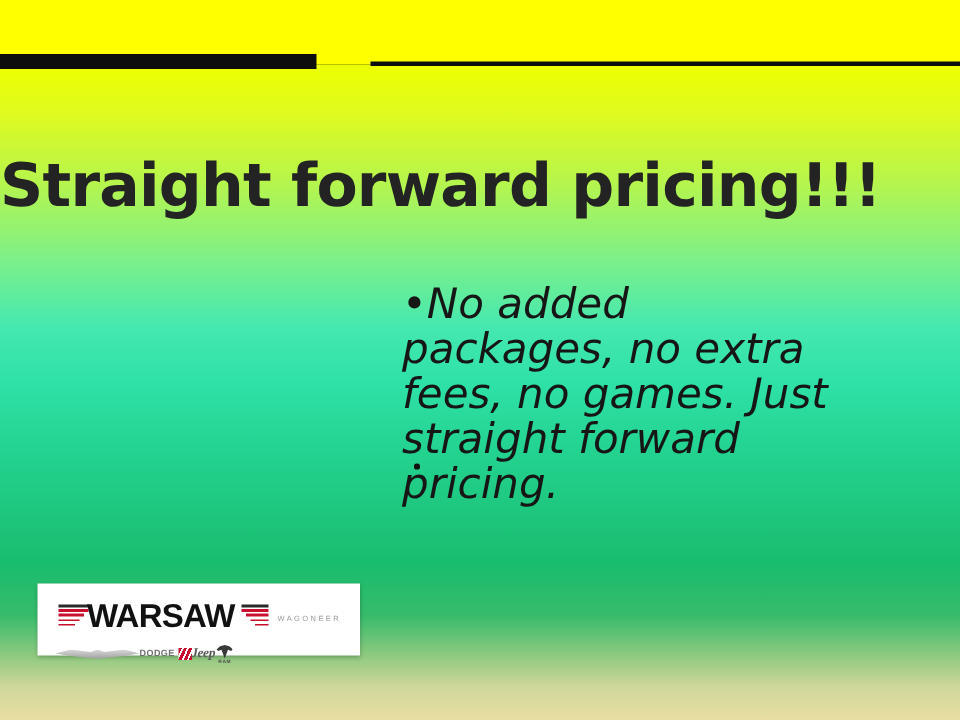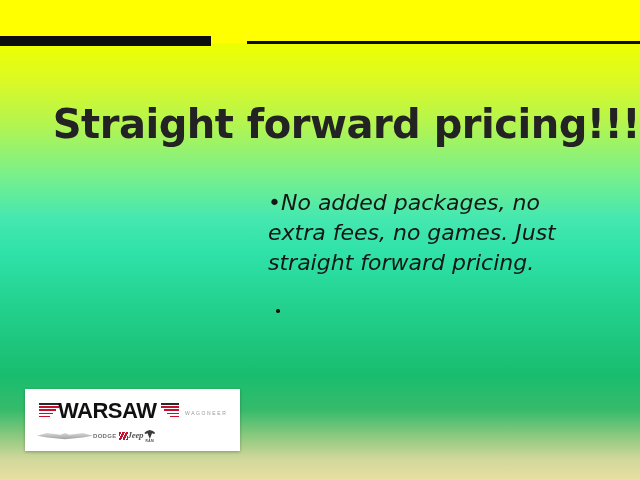--- a/index.html
+++ b/index.html
@@ -58,38 +58,38 @@
     width: 393px;
     height: 3px;
     background: #0d0d0d;
   }
 
   
   .title {
     position: absolute;
     left: 0; top: 100px;
     width: 640px;
-    text-align: right;
+    text-align: left;
     font-family: "DejaVu Sans", sans-serif;
     font-size: 40px;
     font-weight: bold;
     letter-spacing: -0.5px;
     color: #232323;
     line-height: 48px;
     white-space: nowrap;
   }
 
   
   .lead {
     position: absolute;
     left: 268px; top: 188px;
     width: 290px;
     font-family: "DejaVu Sans", sans-serif;
     font-style: italic;
-    font-size: 22px;
+    font-size: 28px;
     line-height: 30px;
     color: #161616;
   }
 
   
   .disclaimer {
     position: absolute;
     left: 272px; top: 303px;
     width: 320px;
     margin: 0;
@@ -114,21 +114,21 @@
     height: 3.5px;
     background: #101010;
     border-radius: 50%;
   }
 
   
   .logo-card {
     position: absolute;
     left: 25px; top: 389px;
     width: 215px;
-    height: 62px;
+    height: 48px;
     background: #ffffff;
     box-shadow: 0 1px 3px rgba(0,0,0,0.28);
   }
   .logo-inner {
     position: absolute;
     left: 0; top: 0;
     width: 215px; height: 59px;
   }
   
   .stripes {

